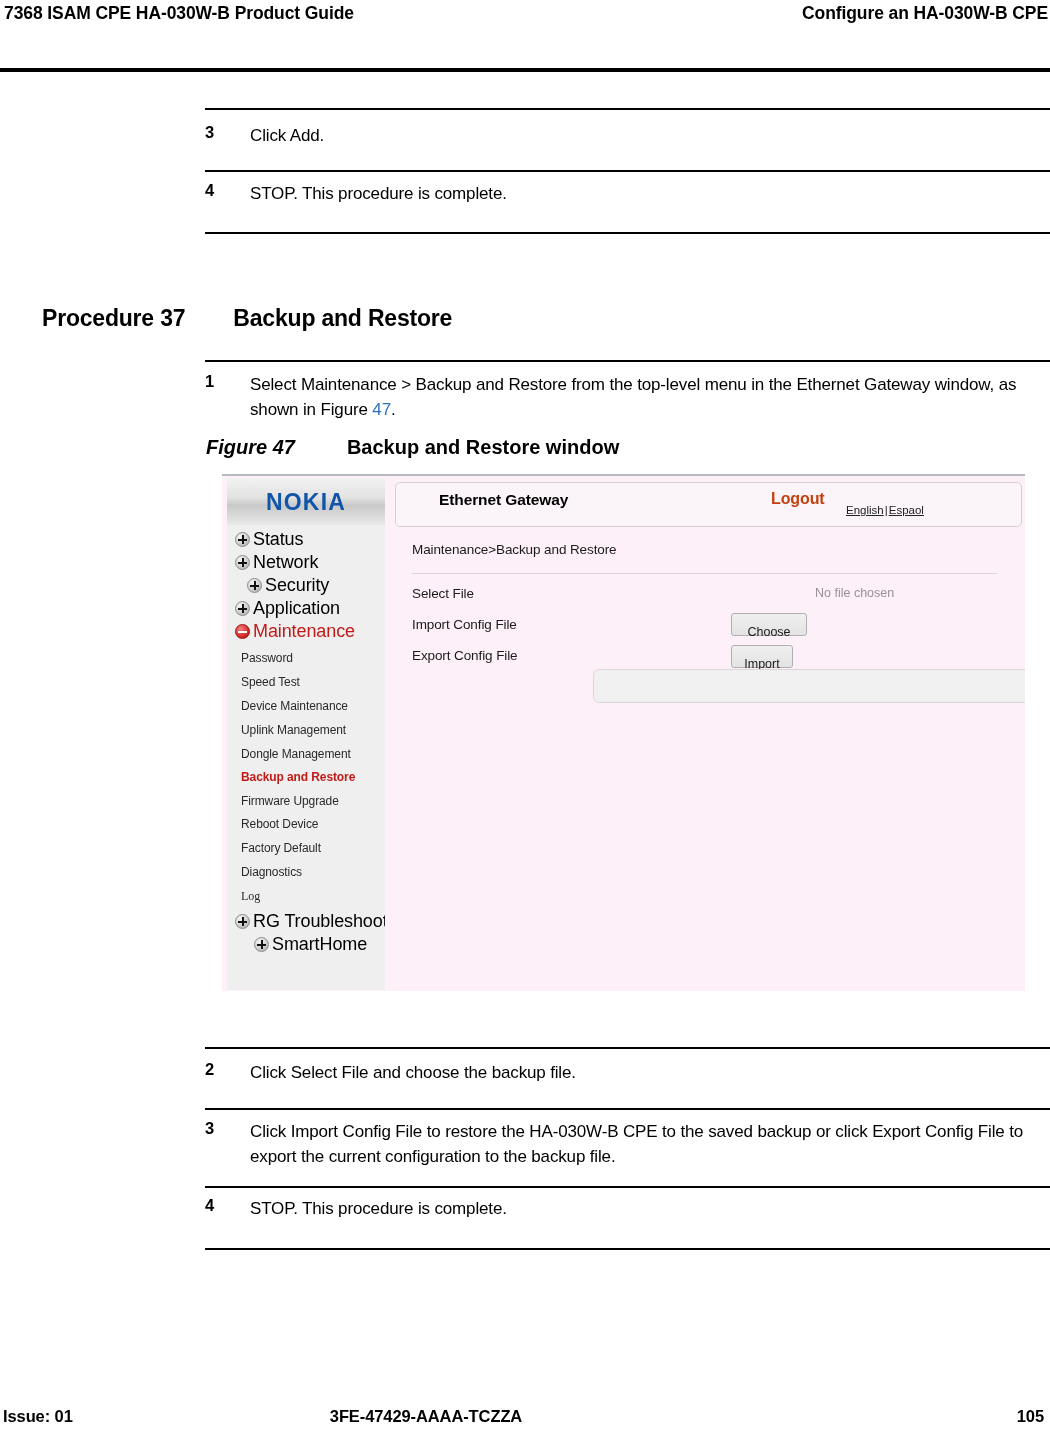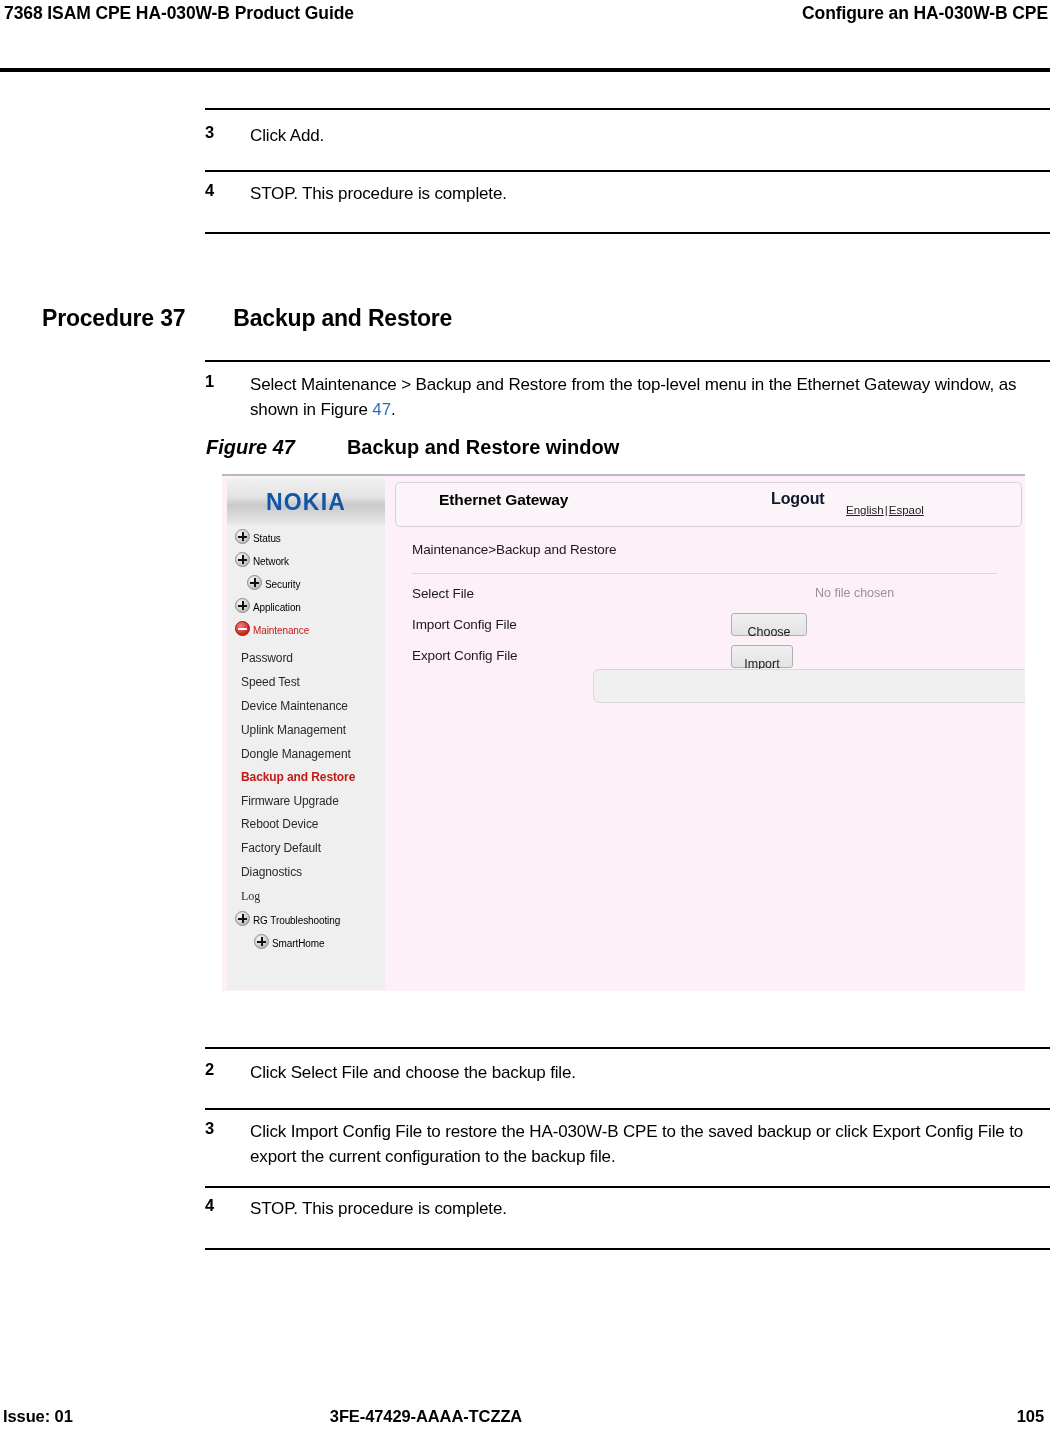--- a/index.html
+++ b/index.html
@@ -157,21 +157,21 @@
     position: absolute;
     left: 5px;
     top: 51px;
     width: 158px;
     height: 465px;
     background: #efefef;
   }
   .side-top {
     position: absolute;
     left: 8px;
-    font-size: 10px;
+    font-size: 18px;
     white-space: nowrap;
     letter-spacing: -0.1px;
   }
   .side-top .lbl { margin-left: 3px; }
   .side-sub {
     position: absolute;
     left: 14px;
     font-size: 12px;
     color: #2a2a2a;
     white-space: nowrap;
@@ -239,21 +239,21 @@
     font-size: 15.5px;
     font-weight: bold;
     letter-spacing: -0.1px;
   }
   .gw-logout {
     position: absolute;
     left: 386px;
     top: 12px;
     font-size: 16px;
     font-weight: bold;
-    color: #0f172a;
+    color: #c2410c;
     letter-spacing: -0.1px;
   }
   .gw-langs {
     position: absolute;
     left: 461px;
     top: 26px;
     font-size: 11.5px;
     color: #222;
     white-space: nowrap;
   }

